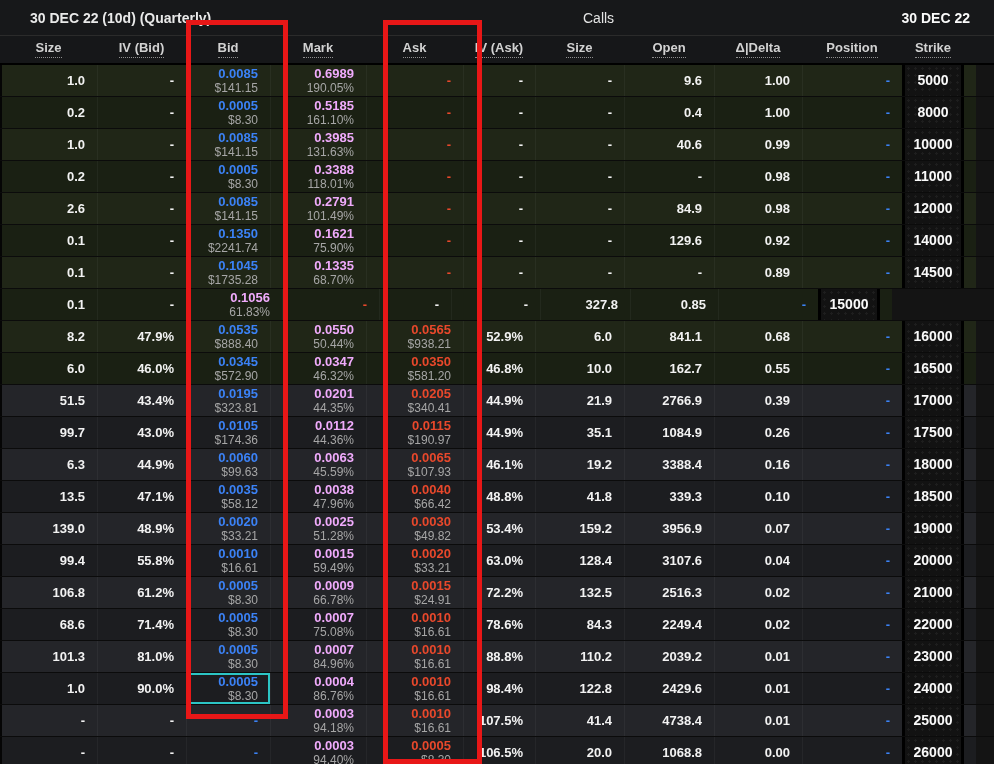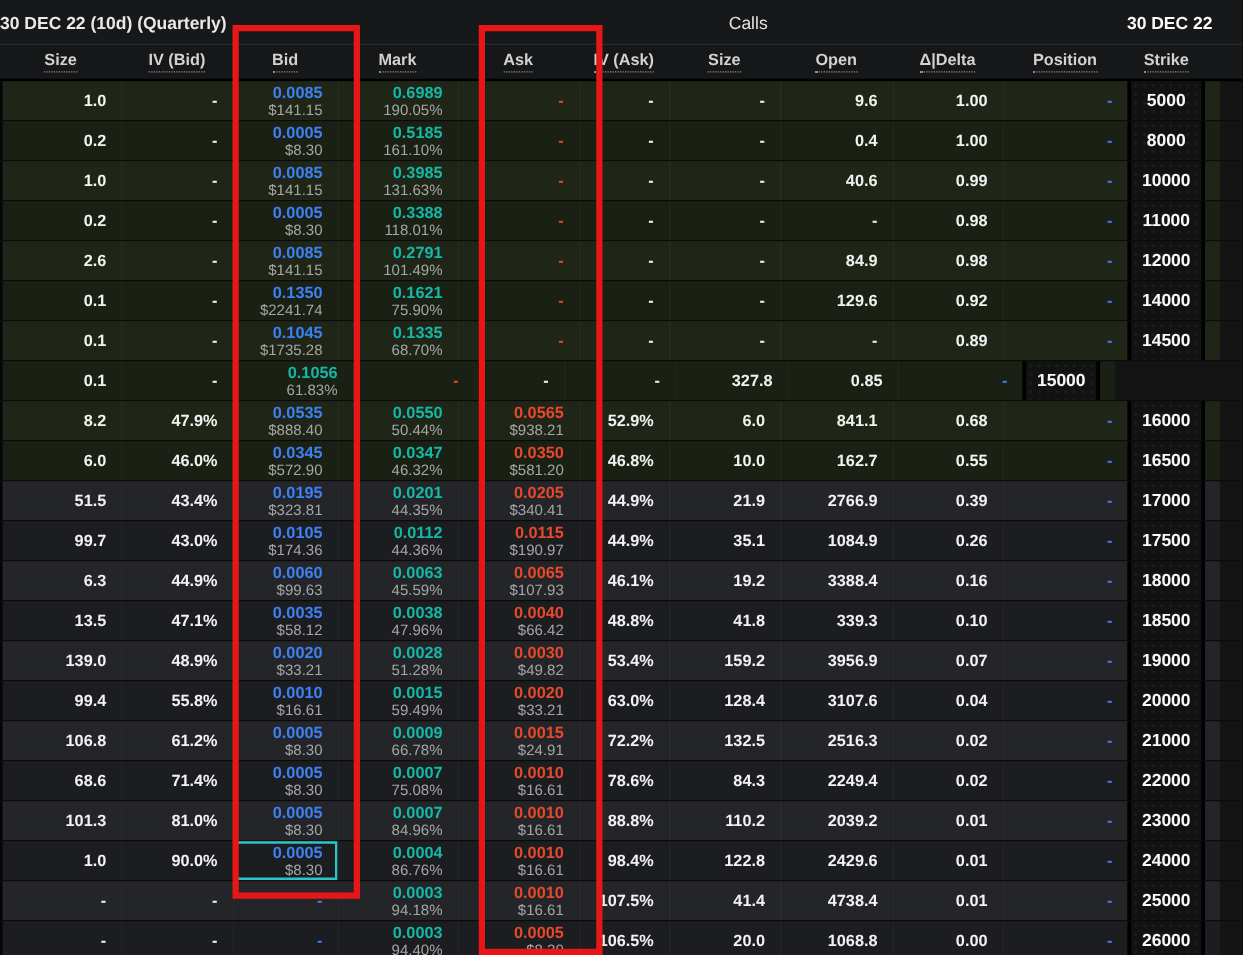--- a/index.html
+++ b/index.html
@@ -13,21 +13,21 @@
   .dots{
     background-image:radial-gradient(rgba(255,255,255,0.05) 1px, transparent 1.2px);
     background-size:7px 7px;
   }
   
   .topbar{
     position:relative;height:36px;background:#17181a;
     display:flex;align-items:center;
     border-bottom:1px solid #2b2b2b;
   }
-  .topbar .expiry{font-size:14px;font-weight:700;color:#e9e9e9;}
+  .topbar .expiry{margin-left:30px;font-size:14px;font-weight:700;color:#e9e9e9;}
   .topbar .calls{position:absolute;left:583px;font-size:14px;font-weight:400;color:#e4e4e4;}
   .topbar .expiry-short{position:absolute;right:24px;font-size:14px;font-weight:800;color:#fafafa;}
   
   .colheader{
     display:flex;height:29px;background:#161719;
     border-bottom:2px solid #000;align-items:center;
   }
   .colheader .hcell{
     display:flex;align-items:center;justify-content:center;
     height:100%;font-size:13px;font-weight:700;color:#d2d2d2;
@@ -53,21 +53,21 @@
   .cell{
     height:100%;display:flex;flex-direction:column;
     align-items:flex-end;justify-content:center;
     padding-right:12px;border-left:1px solid rgba(255,255,255,0.045);
   }
   .cell:first-child{border-left:2px solid #050505;}
   .line1{font-size:13px;font-weight:700;color:#f2f2f2;line-height:15px;white-space:nowrap;}
   .line2{font-size:12px;font-weight:400;color:#a6a6a6;line-height:14px;white-space:nowrap;}
   .t-green{color:#3b82f6;}
   .t-red{color:#e8482b;}
-  .t-white{color:#14b8a6;}
+  .t-white{color:#f0abfc;}
   .cell.c-strike{
     align-items:center;padding-right:0;
     background:#121212 !important;
     background-image:radial-gradient(rgba(255,255,255,0.05) 1px, transparent 1.2px) !important;
     background-size:7px 7px !important;
     border-left:3px solid #000;border-right:3px solid #000;
   }
   .cell.c-strike .line1{font-size:14px;font-weight:800;color:#fafafa;}
   .cell.c-strip{padding-right:0;border-left:none;}
   .cell.selected{box-shadow:inset 0 0 0 2px #2cc5c5;}
@@ -666,21 +666,21 @@
           <div class="line1 ">139.0</div>
         </div>
         <div class="cell c-ivbid">
           <div class="line1 ">48.9%</div>
         </div>
         <div class="cell c-bid">
           <div class="line1 t-green">0.0020</div>
           <div class="line2">$33.21</div>
         </div>
         <div class="cell c-mark">
-          <div class="line1 t-white">0.0028</div>
+          <div class="line1 t-white">0.0025</div>
           <div class="line2">51.28%</div>
         </div>
         <div class="cell c-ask">
           <div class="line1 t-red">0.0030</div>
           <div class="line2">$49.82</div>
         </div>
         <div class="cell c-ivask">
           <div class="line1 ">53.4%</div>
         </div>
         <div class="cell c-size2">

